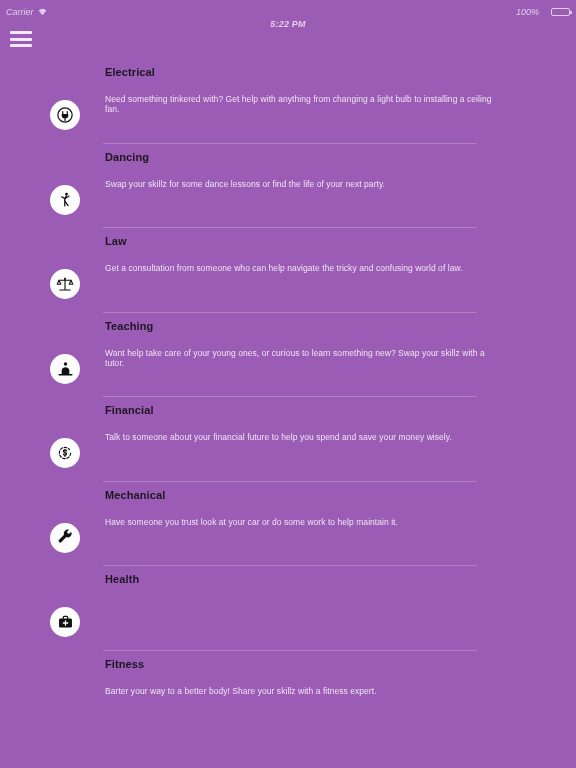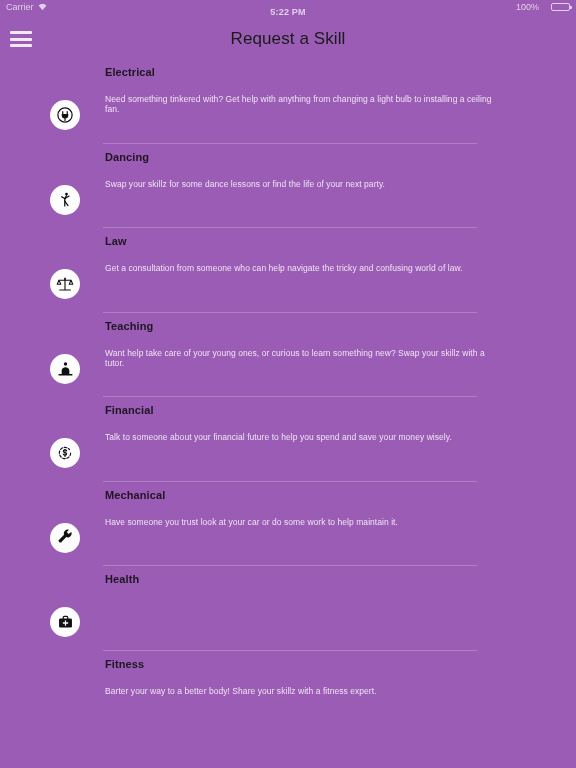--- a/index.html
+++ b/index.html
@@ -10,28 +10,29 @@
     font-family: "Liberation Sans", sans-serif;
     -webkit-font-smoothing: antialiased;
   }
 
   
   .statusbar {
     position: relative;
     height: 16px;
     width: 100%;
     display: flex;
-    align-items: flex-end;
+    align-items: center;
     padding: 12px 6px;
     font-size: 9px;
     color: #e3cfe9;
+    font-style: italic;
   }
   .status-left { display: flex; align-items: center; gap: 4px; }
   .status-center {
-    position: absolute; left: 0; right: 0; top: 4px; height: 16px;
+    position: absolute; left: 0; right: 0; top: 16px; height: 16px;
     display: flex; align-items: center; justify-content: center;
     font-weight: bold; letter-spacing: .2px;
   }
   .status-right {
     margin-left: auto; display: flex; align-items: center; gap: 12px;
     position: relative; z-index: 2;
   }
   .wifi-icon { display: inline-block; width: 9px; height: 8px; }
   .battery {
     width: 19px; height: 8px;
@@ -142,21 +143,20 @@
     </span>
   </div>
 </div>
 
 <div class="navbar">
   <div class="hamburger">
     <span></span>
       <span></span>
       <span></span>
   </div>
-  <div class="nav-title">Request a Skill</div>
 </div>
 
 <div class="list" id="skill-list">
     <div class="row">
       <div class="row-icon">
         <svg width="18" height="18" viewBox="0 0 24 24">
           <circle cx="12" cy="12" r="9.5" fill="none" stroke="#111" stroke-width="1.6"></circle>
           <path d="M9 7.5v3.2M15 7.5v3.2" stroke="#111" stroke-width="1.6" stroke-linecap="round"></path>
           <path d="M7.6 10.7h8.8v1.6a4.4 4.4 0 0 1-4.4 4.4 4.4 4.4 0 0 1-4.4-4.4z" fill="#111"></path>
           <path d="M12 16.7v2.6" stroke="#111" stroke-width="1.6" stroke-linecap="round"></path>

